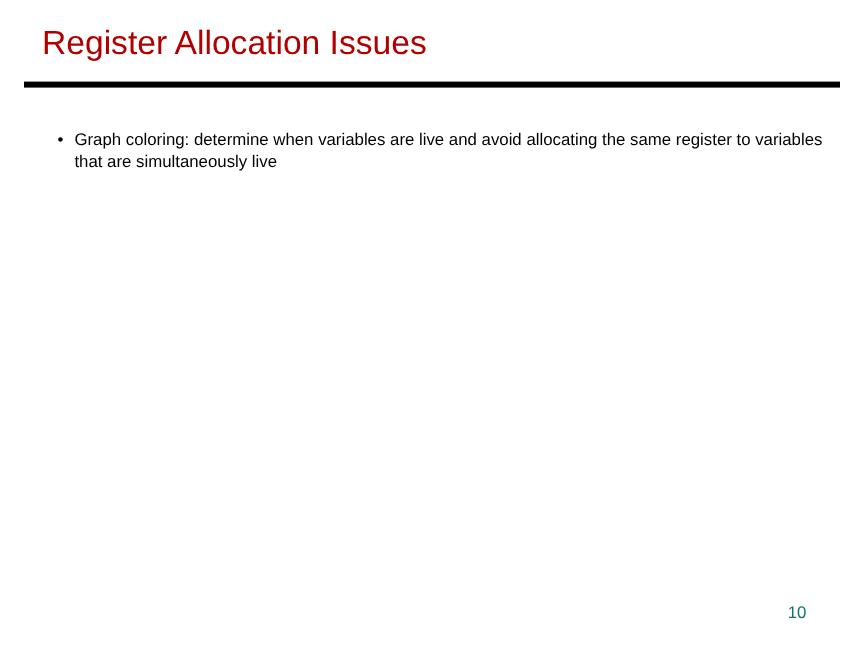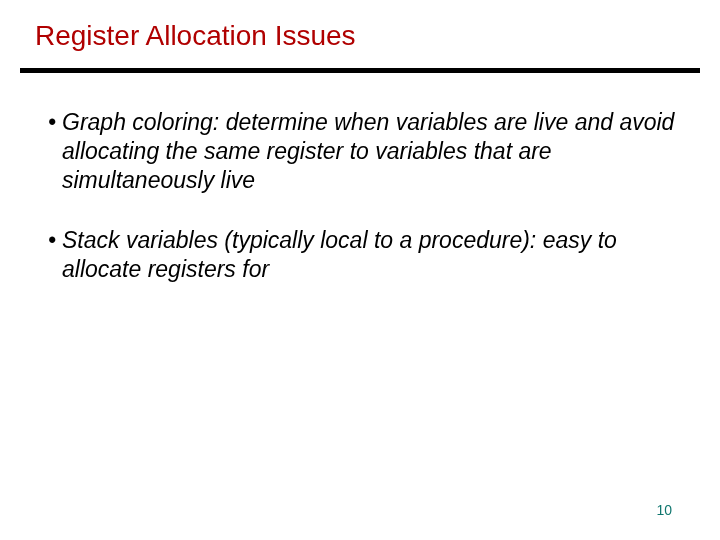--- a/index.html
+++ b/index.html
@@ -35,26 +35,25 @@
     background: #000000;
   }
   .body {
     position: absolute;
     left: 48px;
     top: 108px;
     width: 640px;
     color: #000000;
   }
   .bullet {
-    font-size: 23px;
+    font-size: 14px;
     line-height: 1.25;
     margin-bottom: 32px;
     text-indent: -14px;
     padding-left: 14px;
-    font-style: italic;
   }
   .bullet .dot {
     display: inline-block;
     width: 14px;
     text-indent: 0;
   }
   .pagenum {
     position: absolute;
     right: 48px;
     bottom: 22px;
@@ -70,23 +69,20 @@
   <div class="title">Register Allocation Issues</div>
 
   <div class="rule"></div>
 
   <div class="body">
 
     <div class="bullet">
       <span class="dot">•</span><span>Graph coloring: determine when variables are live and avoid allocating the same register to variables that are simultaneously live</span>
     </div>
 
-    <div class="bullet">
-      <span class="dot">•</span><span>Stack variables (typically local to a procedure): easy to allocate registers for</span>
-    </div>
 
 
 
   </div>
 
   <div class="pagenum">10</div>
 
 </div>
 
 </body></html>

